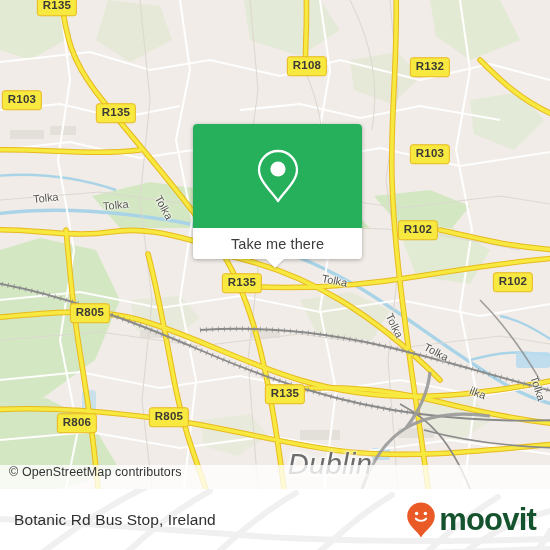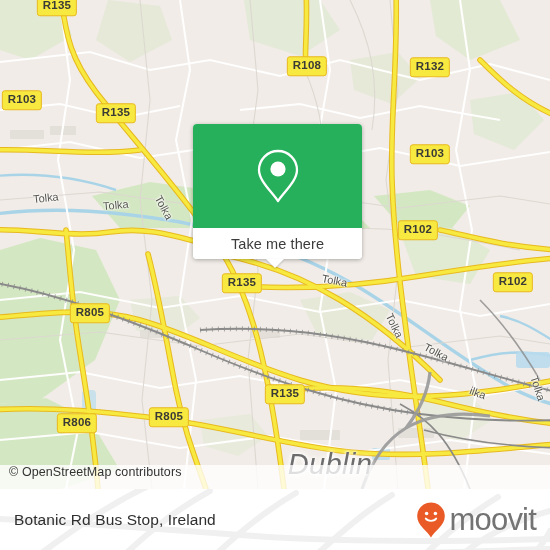--- a/index.html
+++ b/index.html
@@ -160,23 +160,23 @@
     z-index: 2;
   }
   .brand {
     display: flex;
     align-items: center;
     gap: 2px;
     z-index: 2;
   }
   .brand-word {
     font-size: 31px;
-    color: #737373;
+    color: #14532d;
     letter-spacing: -0.8px;
-    font-weight: 400;
+    font-weight: 700;
     line-height: 1;
     margin-left: 1px;
   }
 </style>
 </head>
 <body>
 
 <div id="page">
 
   <div id="map">

